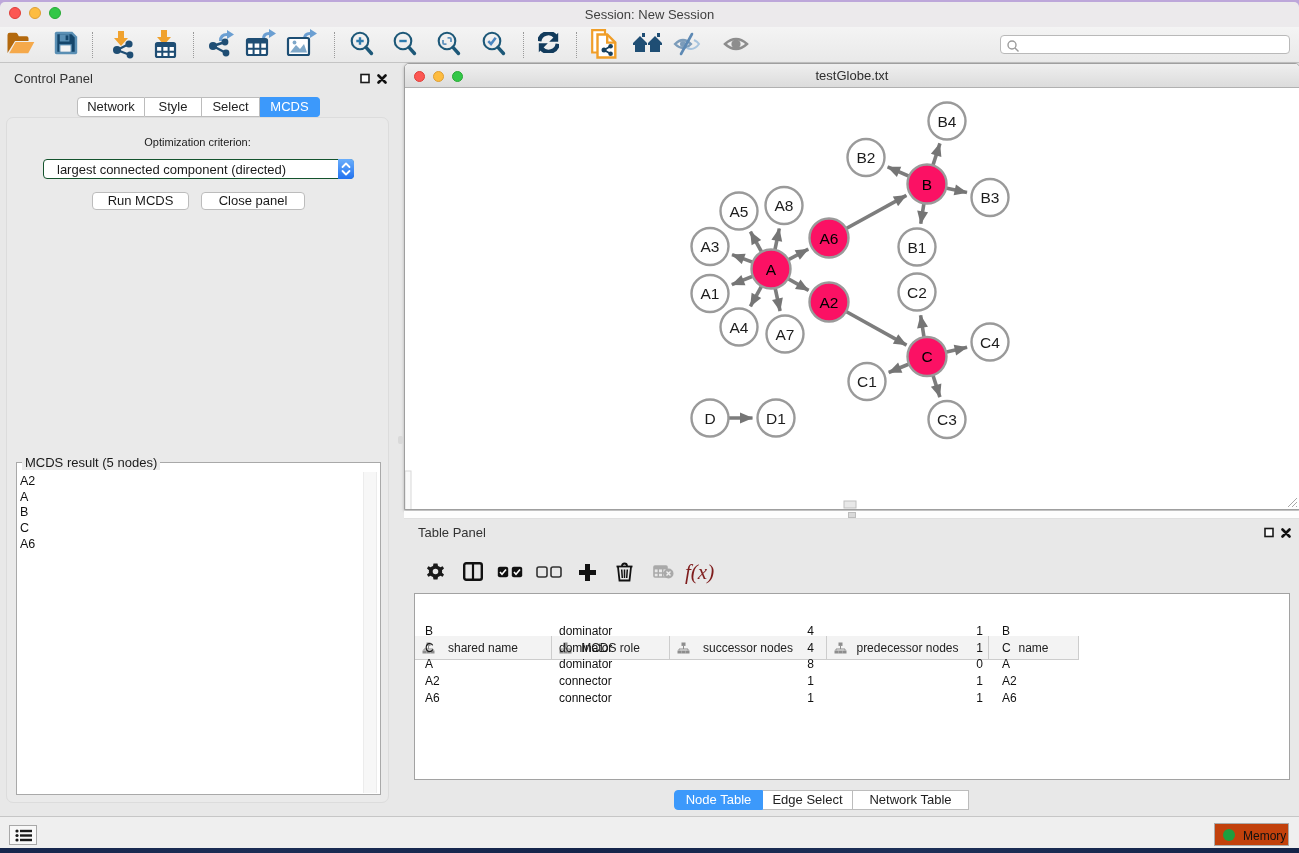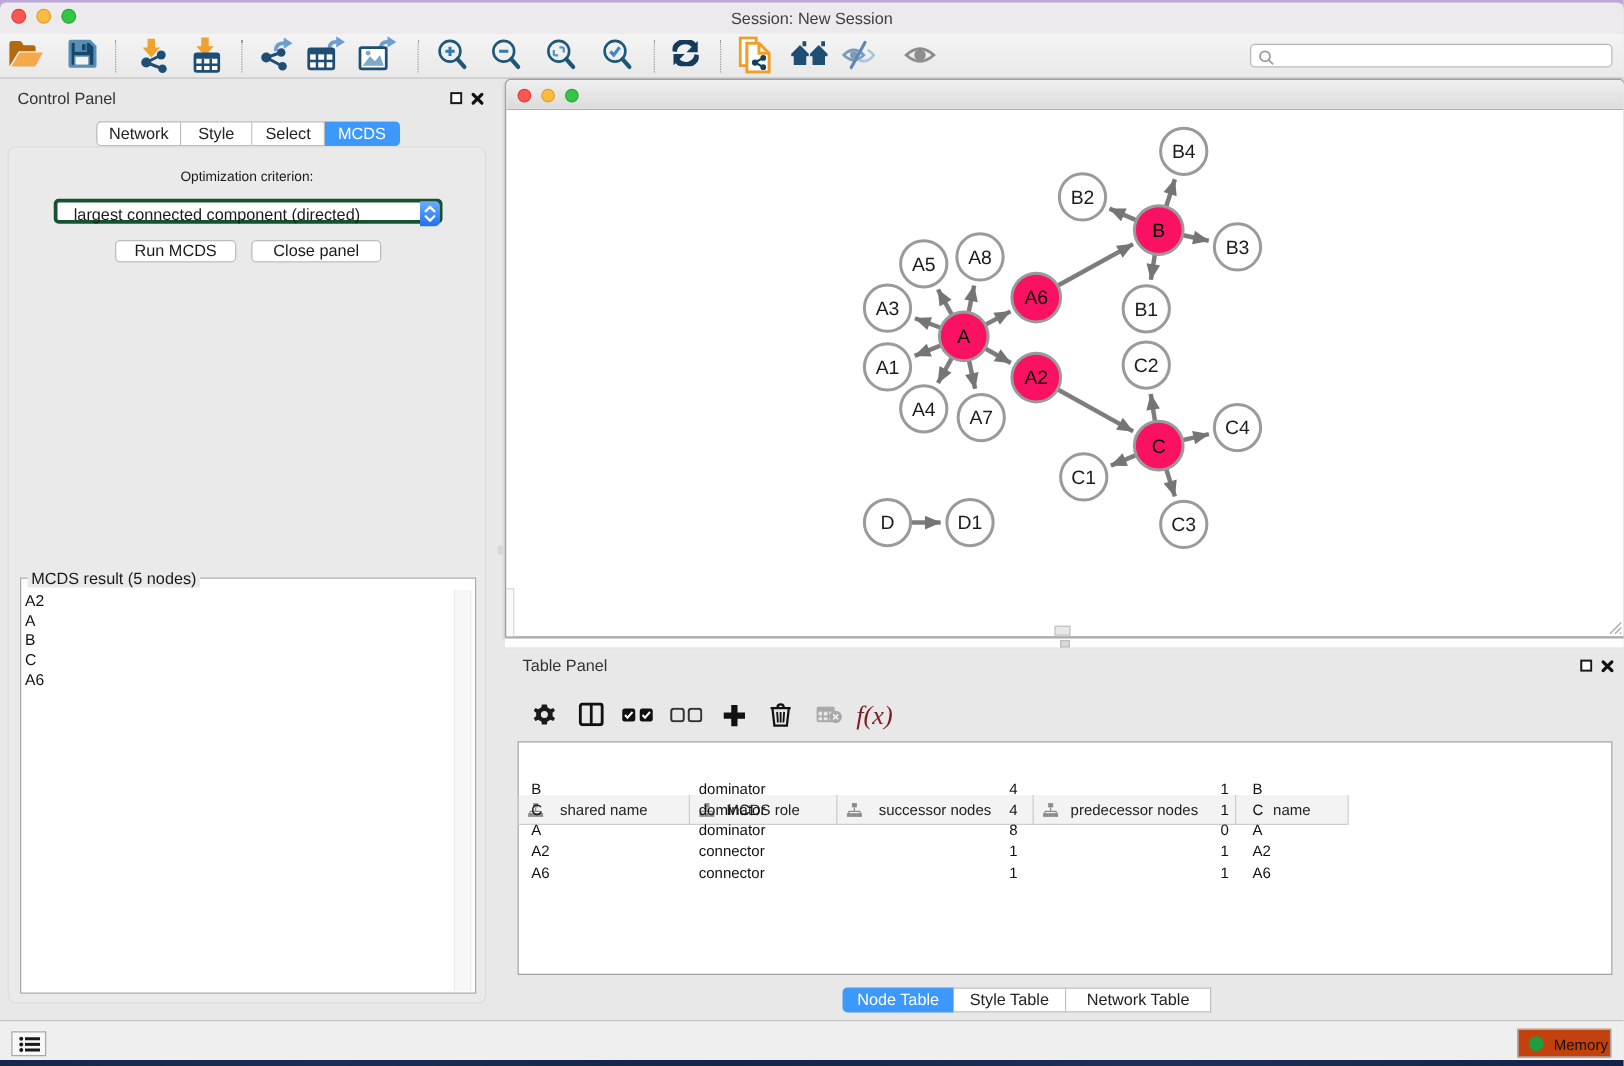--- a/index.html
+++ b/index.html
@@ -23,21 +23,21 @@
 #cp-title { left:0; top:66px; width:395px; height:26px; }
 #cp-title .t { position:absolute; left:14px; top:5px; font-size:13px; color:#333; }
 .panbtn { position:absolute; font-size:11px; color:#111; }
 .tabs { position:absolute; display:flex; }
 .tab { height:20px; background:#fff; border:1px solid #bcbcbc; border-left:none; font-size:13px; color:#222; text-align:center; line-height:18px; padding:0 12px; }
 .tab.first { border-left:1px solid #bcbcbc; border-radius:4px 0 0 4px; }
 .tab.last { border-radius:0 4px 4px 0; }
 .tab.sel { background:#3c99fb; border-color:#3c99fb; color:#fff; }
 #cp-body { left:6px; top:117px; width:383px; height:686px; background:#eaeaea; border:1px solid #dcdcdc; border-radius:7px; }
 #opt-label { left:0; top:136px; width:395px; text-align:center; font-size:11px; color:#1a1a1a; }
-#dropdown { left:43px; top:159px; width:311px; height:20px; background:#fff; border:3px solid #14532d; border-radius:4px; }
+#dropdown { left:43px; top:159px; width:311px; height:20px; background:#fff; border:1px solid #14532d; border-radius:4px; }
 #dropdown .dt { position:absolute; left:13px; top:2px; font-size:13px; color:#1a1a1a; }
 #dropdown .spin { position:absolute; right:-1px; top:-1px; width:16px; height:20px; background:linear-gradient(#6aaefb,#2272f0); border-radius:0 4px 4px 0; }
 .btn { position:absolute; height:18px; background:#fff; border:1px solid #bcbcbc; border-radius:4px; font-size:13px; color:#1a1a1a; text-align:center; line-height:16px; }
 #mcds-box { left:16px; top:462px; width:365px; height:333px; background:#fff; border:1px solid #a9a9a9; }
 #mcds-label { left:22px; top:455px; font-size:13px; color:#1a1a1a; background:#eaeaea; padding:0 3px; }
 #mcds-list { left:20px; top:474px; font-size:12.5px; color:#111; line-height:15.7px; }
 #mcds-scroll { left:363px; top:472px; width:14px; height:321px; background:#f7f7f7; border-left:1px solid #ececec; border-right:1px solid #ececec; }
 
 #netwin { left:404px; top:63px; width:896px; height:447px; background:#fff; border:1px solid #9f9f9f; border-radius:5px 5px 0 0; box-shadow:0 1px 3px rgba(0,0,0,0.25); }
 #net-tb { position:absolute; left:0; top:0; width:100%; height:24px; background:linear-gradient(#efefef,#dcdcdc); border-bottom:1px solid #b1b1b1; border-radius:4px 4px 0 0; }
@@ -217,20 +217,21 @@
 <div class="abs" id="mcds-box"></div>
 <div class="abs" id="mcds-label">MCDS result (5 nodes)</div>
 <div class="abs" id="mcds-scroll"></div>
 <div class="abs" id="mcds-list">A2<br>A<br>B<br>C<br>A6</div>
 
 <div class="abs" id="netwin">
   <div id="net-tb">
     <div class="light lr" style="left:9px; top:7px; width:11px; height:11px;"></div>
     <div class="light ly" style="left:28px; top:7px; width:11px; height:11px;"></div>
     <div class="light lg" style="left:47px; top:7px; width:11px; height:11px;"></div>
+    <div class="title">testGlobe.txt</div>
   </div>
   <svg style="position:absolute; left:0; top:24px;" width="894" height="421" viewBox="405 87 894 421">
     <defs>
       <marker id="arr" markerUnits="userSpaceOnUse" markerWidth="14" markerHeight="12" refX="13" refY="6" orient="auto">
         <path d="M0.5,0.5 L13.5,6 L0.5,11.5 z" fill="#757575"></path>
       </marker>
     </defs>
     <g stroke="#7d7d7d" stroke-width="3.6" marker-end="url(#arr)">
       <line x1="771.0" y1="268.0" x2="731.8" y2="283.7"></line>
       <line x1="771.0" y1="268.0" x2="732.0" y2="253.6"></line>
@@ -403,21 +404,21 @@
       </div>
   </div>
   <div class="rowtxt" style="left:10px; top:29px;">B<br>C<br>A<br>A2<br>A6</div>
   <div class="rowtxt" style="left:144px; top:29px;">dominator<br>dominator<br>dominator<br>connector<br>connector</div>
   <div class="rowtxt" style="left:300px; top:29px; width:99px; text-align:right;">4<br>4<br>8<br>1<br>1</div>
   <div class="rowtxt" style="left:470px; top:29px; width:98px; text-align:right;">1<br>1<br>0<br>1<br>1</div>
   <div class="rowtxt" style="left:587px; top:29px;">B<br>C<br>A<br>A2<br>A6</div>
 </div>
 <div class="tabs" id="bot-tabs">
   <div class="tab first sel" style="width:89px; padding:0;">Node Table</div>
-    <div class="tab" style="width:90px; padding:0;">Style Table</div>
+    <div class="tab" style="width:90px; padding:0;">Edge Select</div>
     <div class="tab" style="width:116px; padding:0;">Network Table</div>
     <div class="tab last" style="width:59px; padding:0;margin-top:40px;">Motifs</div>
 </div>
 <div class="abs" id="statusbar">
   <div id="listbtn">
       <svg style="position:absolute;left:5px;top:3px;" width="18" height="13" viewBox="0 0 18 13">
         <g fill="#1a1a1a">
           <circle cx="2" cy="2" r="1.6"></circle>
           <circle cx="2" cy="6.5" r="1.6"></circle>
           <circle cx="2" cy="11" r="1.6"></circle>

